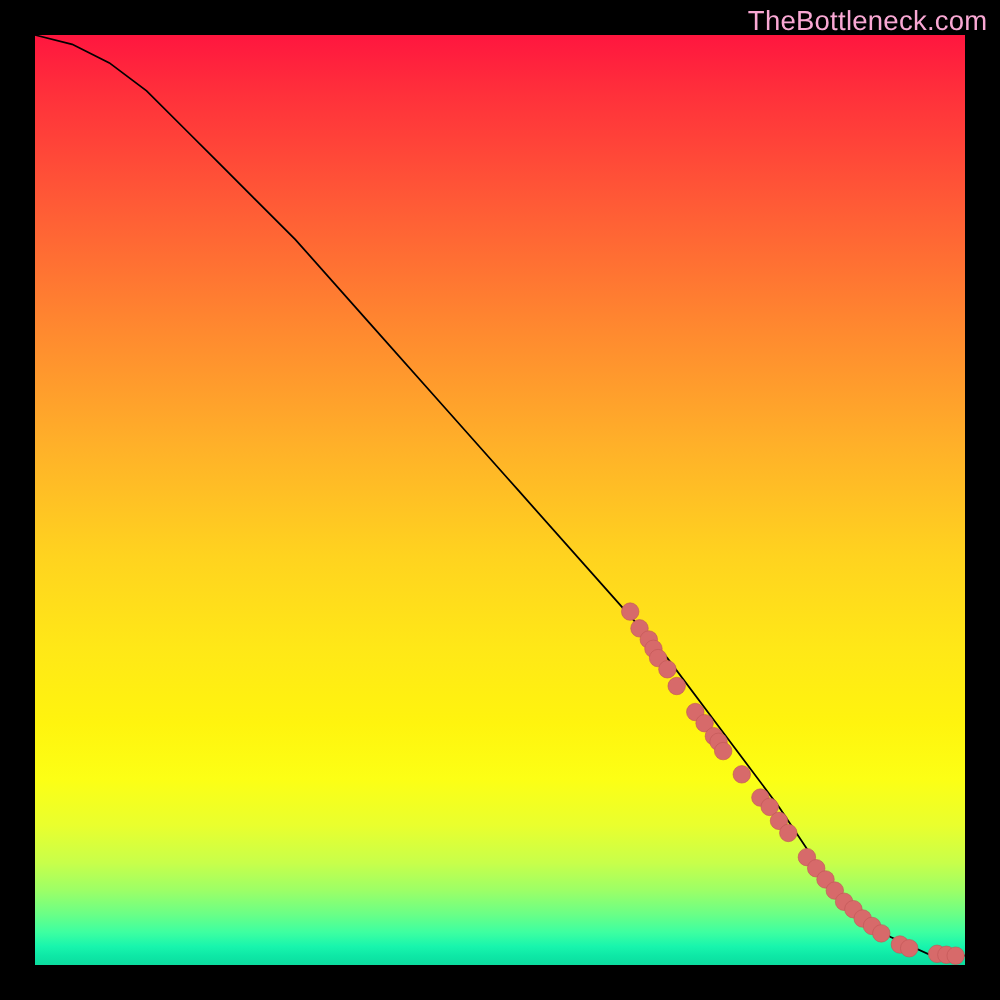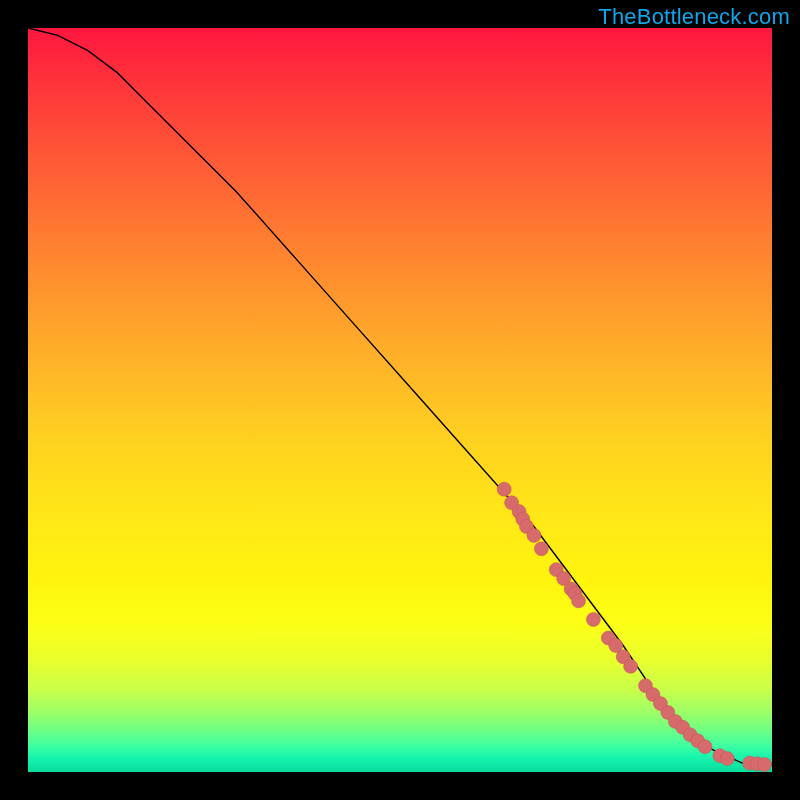--- a/index.html
+++ b/index.html
@@ -9,21 +9,21 @@
     width: 800px;
     height: 800px;
     background: #000;
   }
   .attribution {
     position: absolute;
     top: 4px;
     right: 10px;
     font-family: Arial, Helvetica, sans-serif;
     font-size: 22px;
-    color: #0ea5e9;
+    color: #f9a8d4;
     letter-spacing: 0.2px;
   }
   .plot {
     position: absolute;
     left: 28px;
     top: 28px;
     width: 744px;
     height: 744px;
   }
   .plotbg {

